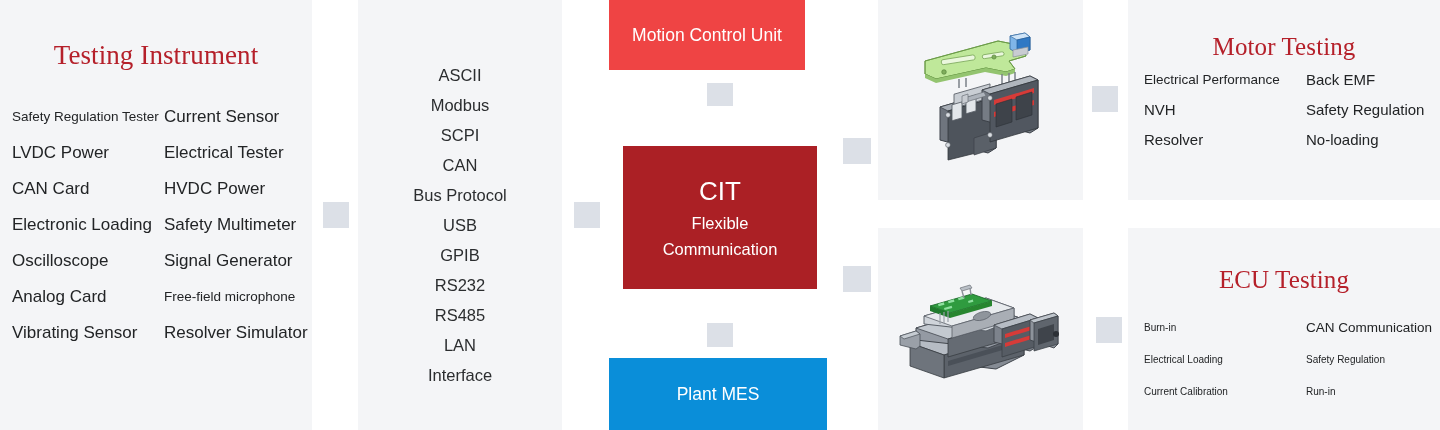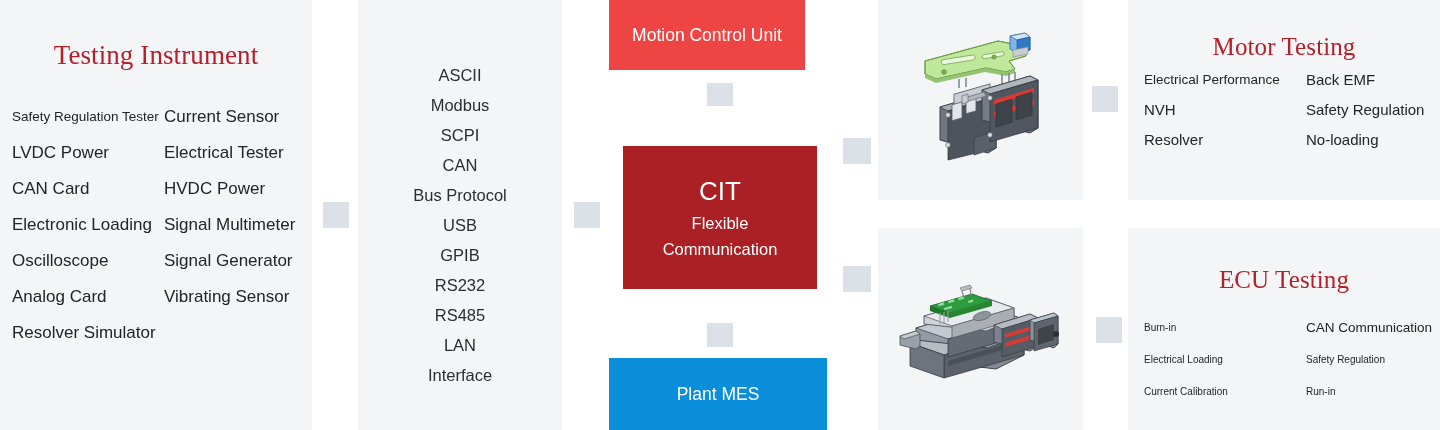--- a/index.html
+++ b/index.html
@@ -168,24 +168,25 @@
   <div class="panel" id="panel-instruments">
     <div class="panel-title">Testing Instrument</div>
     <div class="tag-grid" id="instrument-grid">
         <div class="tag small">Safety Regulation Tester</div>
         <div class="tag">Current Sensor</div>
         <div class="tag">LVDC Power</div>
         <div class="tag">Electrical Tester</div>
         <div class="tag">CAN Card</div>
         <div class="tag">HVDC Power</div>
         <div class="tag">Electronic Loading</div>
-        <div class="tag">Signal Multimeter</div>
+        <div class="tag">Safety Multimeter</div>
         <div class="tag">Oscilloscope</div>
         <div class="tag">Signal Generator</div>
         <div class="tag">Analog Card</div>
+        <div class="tag small">Free-field microphone</div>
         <div class="tag">Vibrating Sensor</div>
         <div class="tag">Resolver Simulator</div>
       </div>
   </div>
 
   <div class="panel" id="panel-protocols">
     <div id="protocol-list">
         <div class="proto">ASCII</div>
         <div class="proto">Modbus</div>
         <div class="proto">SCPI</div>

